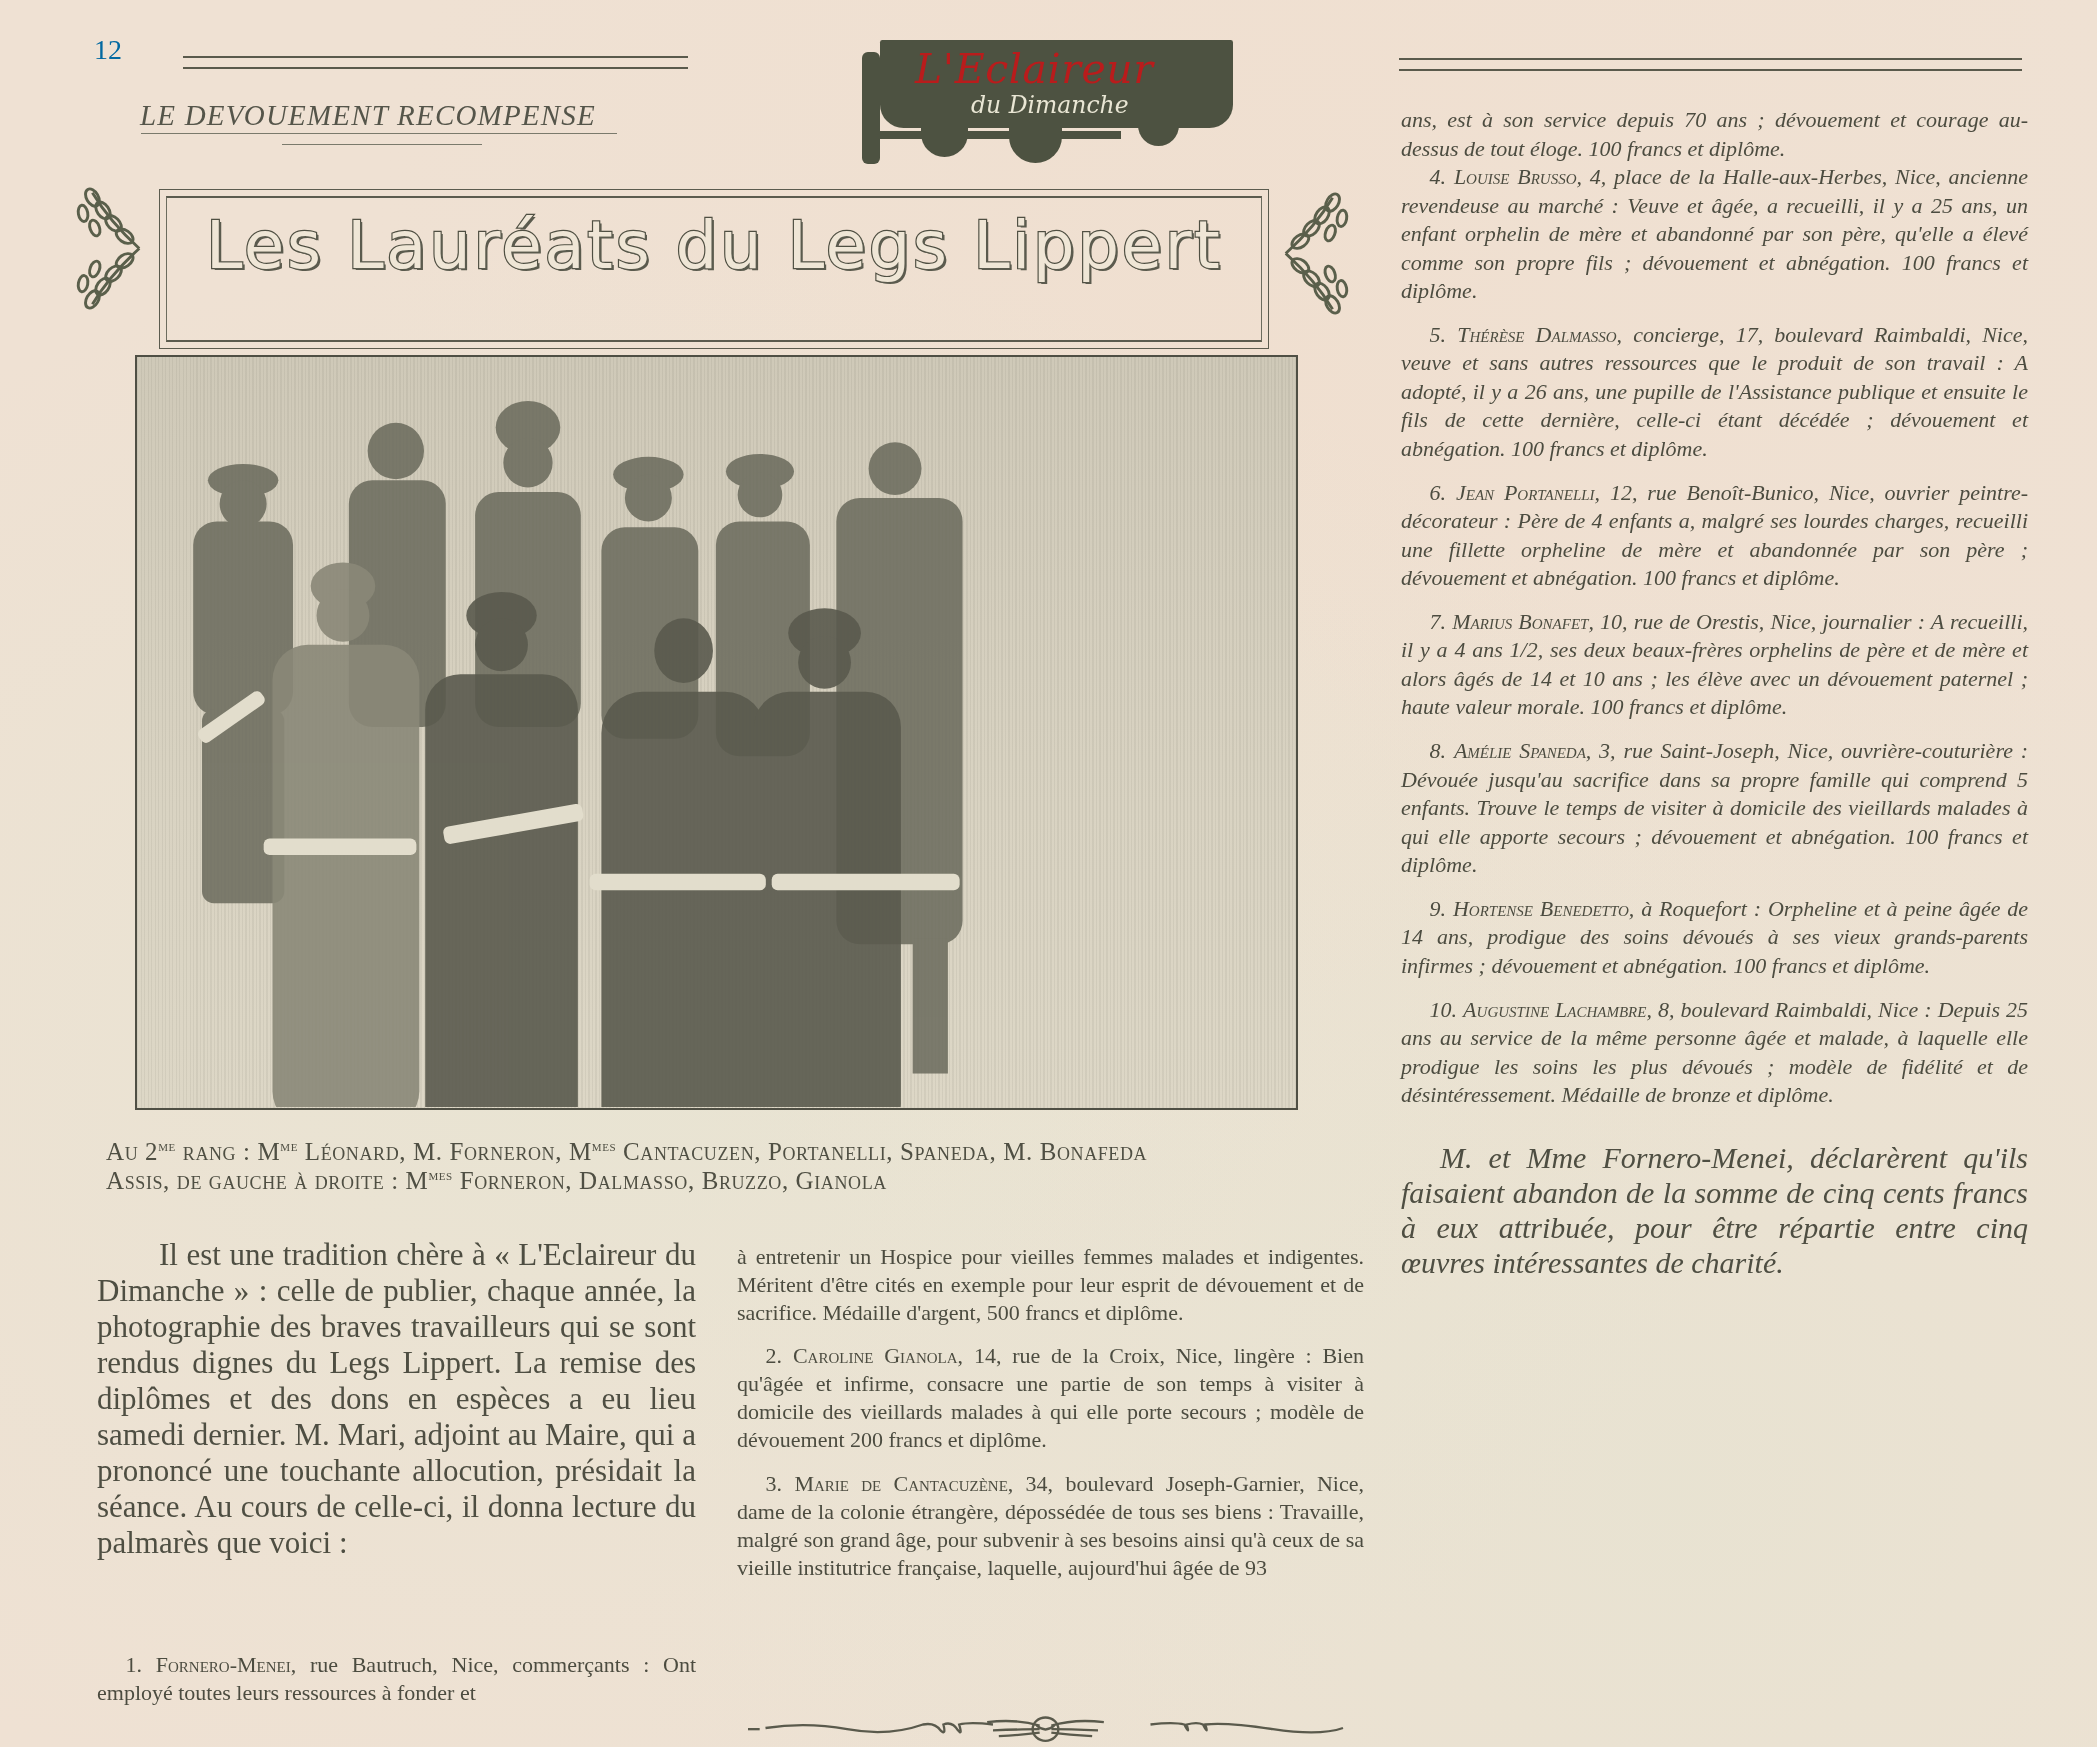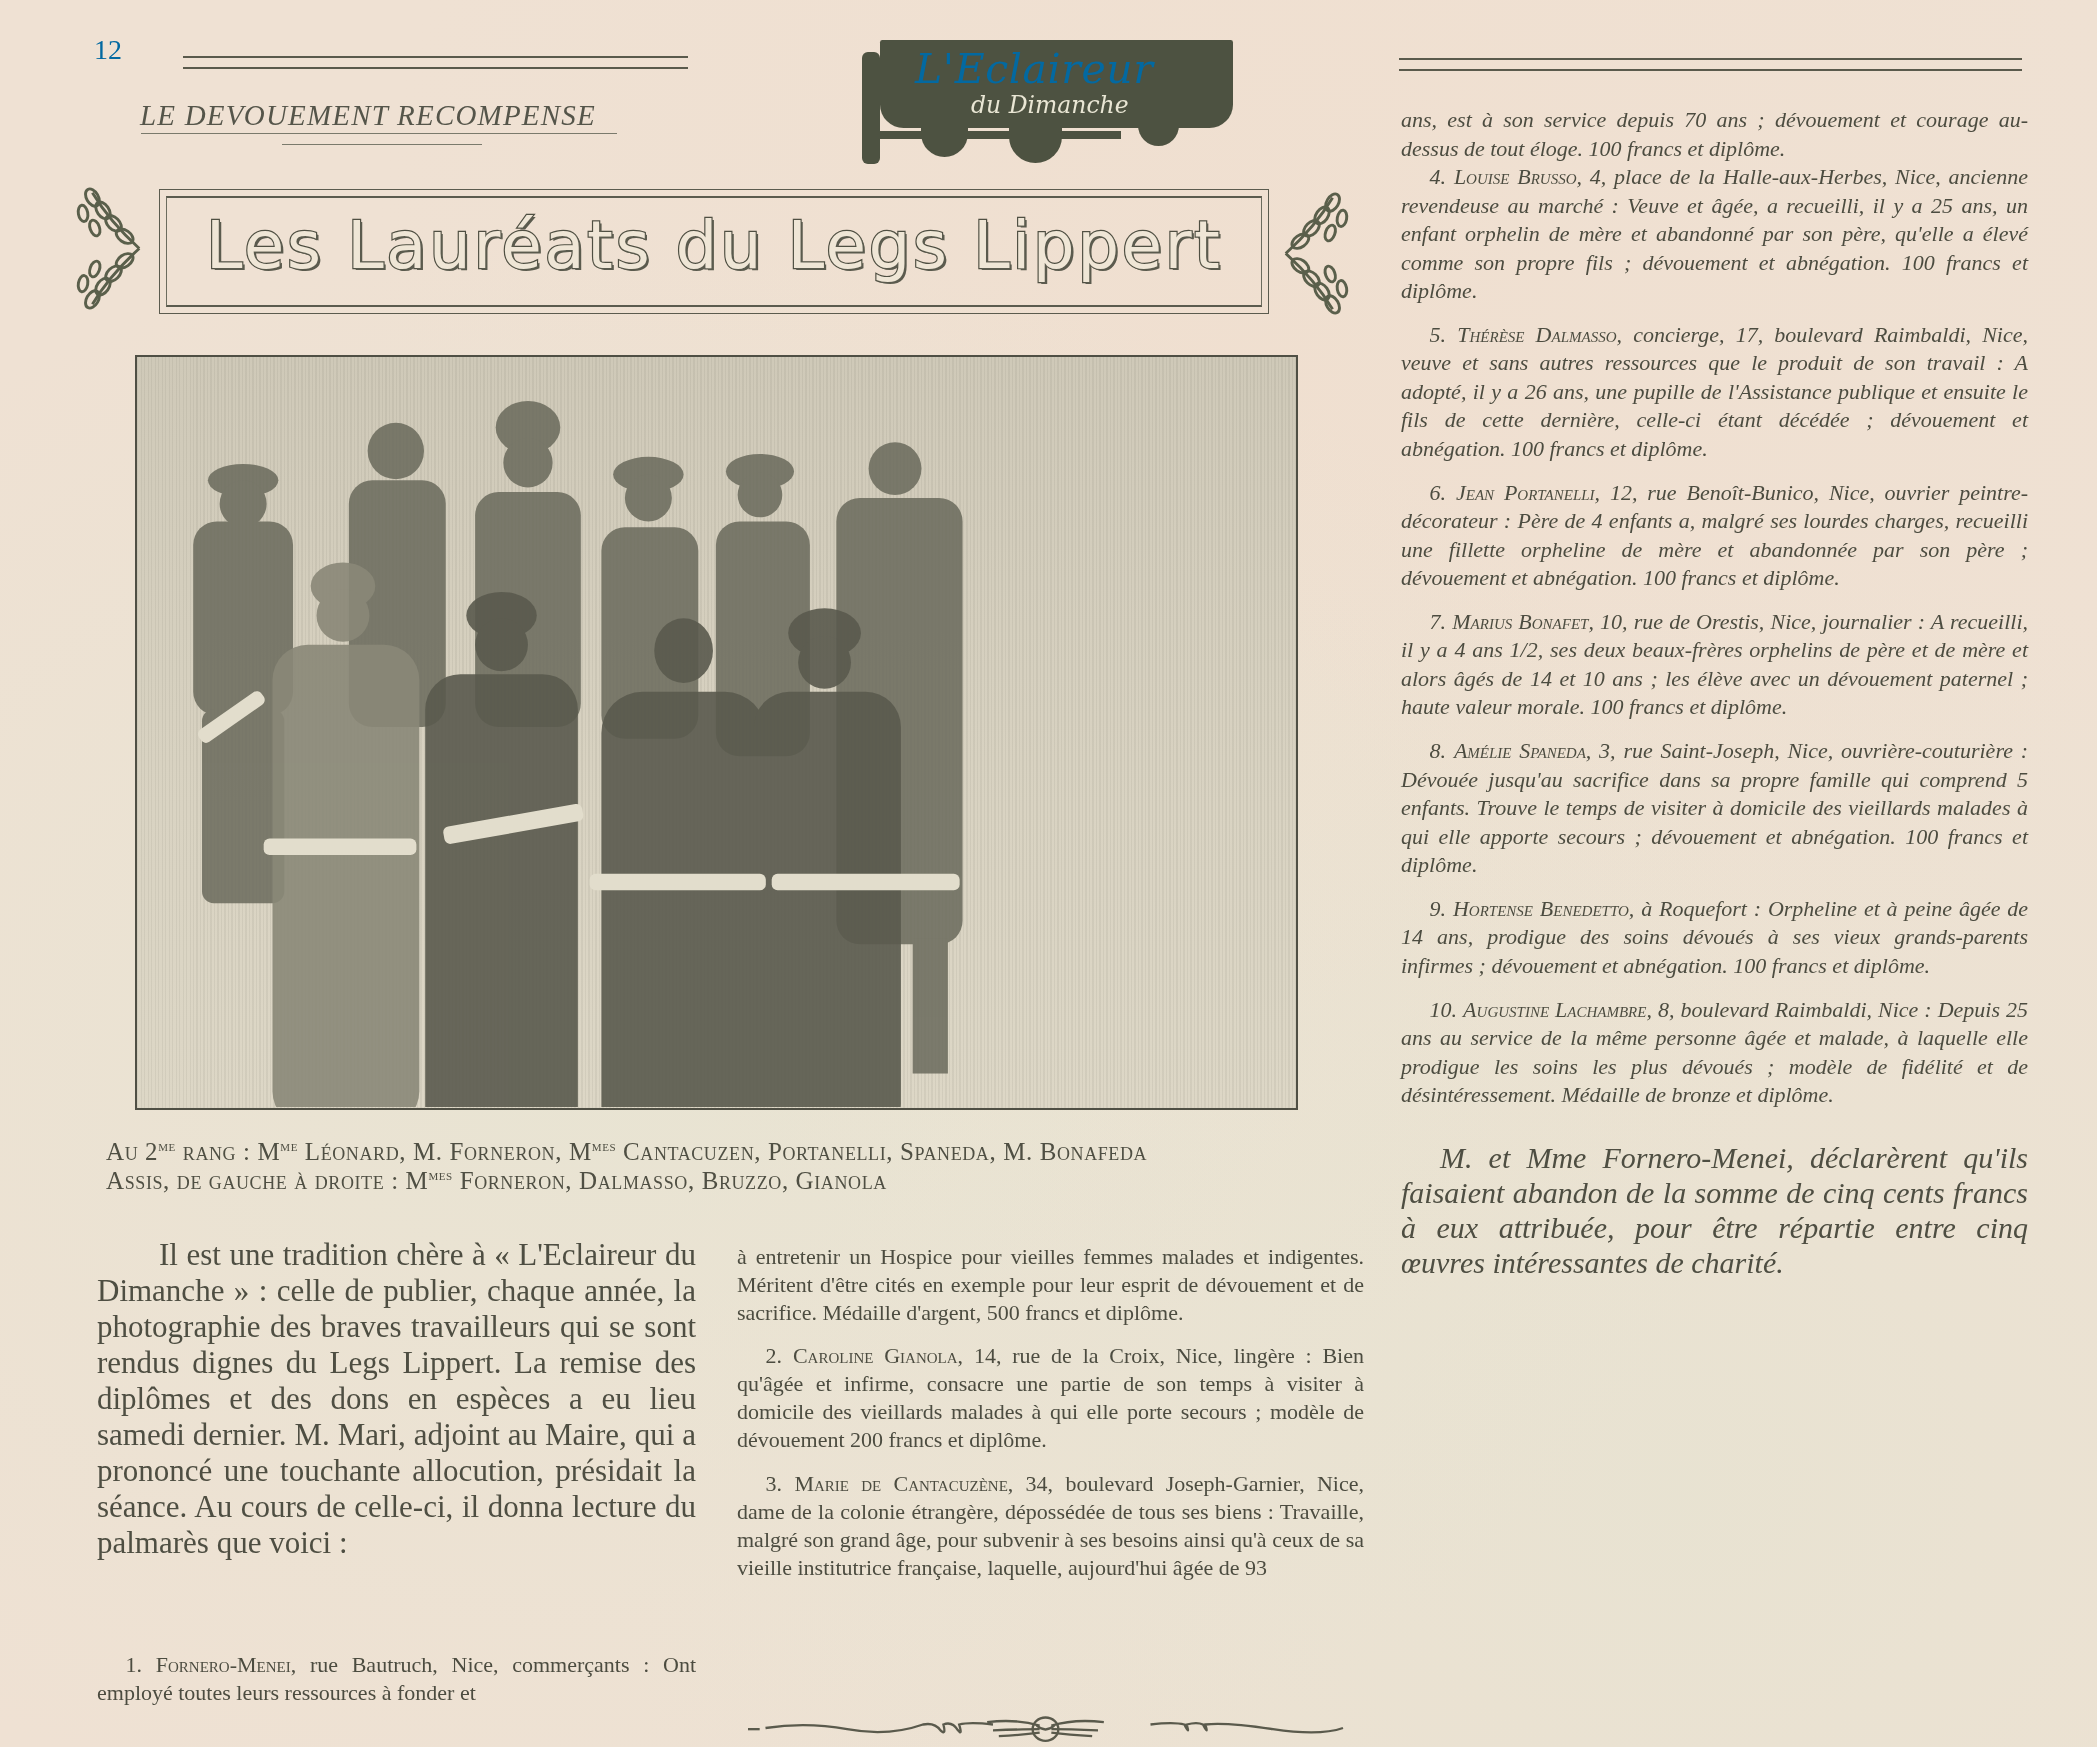--- a/index.html
+++ b/index.html
@@ -21,25 +21,25 @@
   .section-rule2 { left:282px; top:144px; width:200px; height:0; border-top:1.8px solid #7a7a6c; }
 
   
   .logo { left:862px; top:40px; width:382px; height:123px; }
   .logo-bg { position:absolute; left:17.6px; top:0; width:353px; height:88px; background:#4d5241; border-radius:2.4px 2.4px 23.5px 23.5px; }
   .logo-drape1 { position:absolute; left:59px; top:76px; width:47px; height:41px; background:#4d5241; border-radius:0 0 23.5px 23.5px; }
   .logo-drape2 { position:absolute; left:147px; top:76px; width:53px; height:47px; background:#4d5241; border-radius:0 0 26.4px 26.4px; }
   .logo-drape3 { position:absolute; left:276px; top:71px; width:41px; height:35px; background:#4d5241; border-radius:0 0 20.6px 20.6px; }
   .logo-post { position:absolute; left:0; top:11.8px; width:17.6px; height:112px; background:#4d5241; border-radius:5.9px; }
   .logo-base { position:absolute; left:11.8px; top:91px; width:247px; height:8.2px; background:#4d5241; }
-  .logo-title { position:absolute; left:53px; top:4.7px; font-family:"DejaVu Serif", serif; font-style:italic; font-size:41px; color:#0369a1; letter-spacing:0.6px; }
+  .logo-title { position:absolute; left:53px; top:4.7px; font-family:"DejaVu Serif", serif; font-style:italic; font-size:41px; color:#b91c1c; letter-spacing:0.6px; }
   .logo-sub { position:absolute; left:109px; top:51px; font-family:"DejaVu Serif", serif; font-style:italic; font-size:23.5px; color:#e9e6d4; }
 
   
-  .title-box { left:159px; top:189px; width:1110px; height:125px; border:1.8px solid #5b5b4e; box-sizing:border-box; }
+  .title-box { left:159px; top:189px; width:1110px; height:160px; border:1.8px solid #5b5b4e; box-sizing:border-box; }
   .title-box-inner { position:absolute; left:5.9px; right:5.9px; top:5.9px; bottom:5.9px; border-top:2.9px solid #5b5b4e; border-bottom:2.9px solid #5b5b4e; border-left:1.2px solid #6c6c5e; border-right:1.2px solid #6c6c5e; }
   .title-text { position:absolute; left:0; right:0; top:16.5px; text-align:center; font-family:"DejaVu Sans", sans-serif; font-size:66px; letter-spacing:2.4px; color:#efe6d6; -webkit-text-stroke:2.4px #4f4f42; paint-order:stroke fill; text-shadow:2.4px 2.4px 0 #5b5b4e; }
   .laurel { width:82px; height:123px; }
 
   
   .photo { left:135px; top:355px; width:1163px; height:755px; border:2.4px solid #4f4f44; box-sizing:border-box; background:#d9d4c3; overflow:hidden; }
   .photo-bg { position:absolute; inset:0; background:
       repeating-linear-gradient(90deg, rgba(80,80,68,0.08) 0 1.2px, rgba(0,0,0,0) 1.2px 3.5px),
       linear-gradient(180deg, #cfc9b8 0%, #d9d3c2 60%, #ddd7c6 100%); }
   .photo svg { position:absolute; left:0; top:0; }

